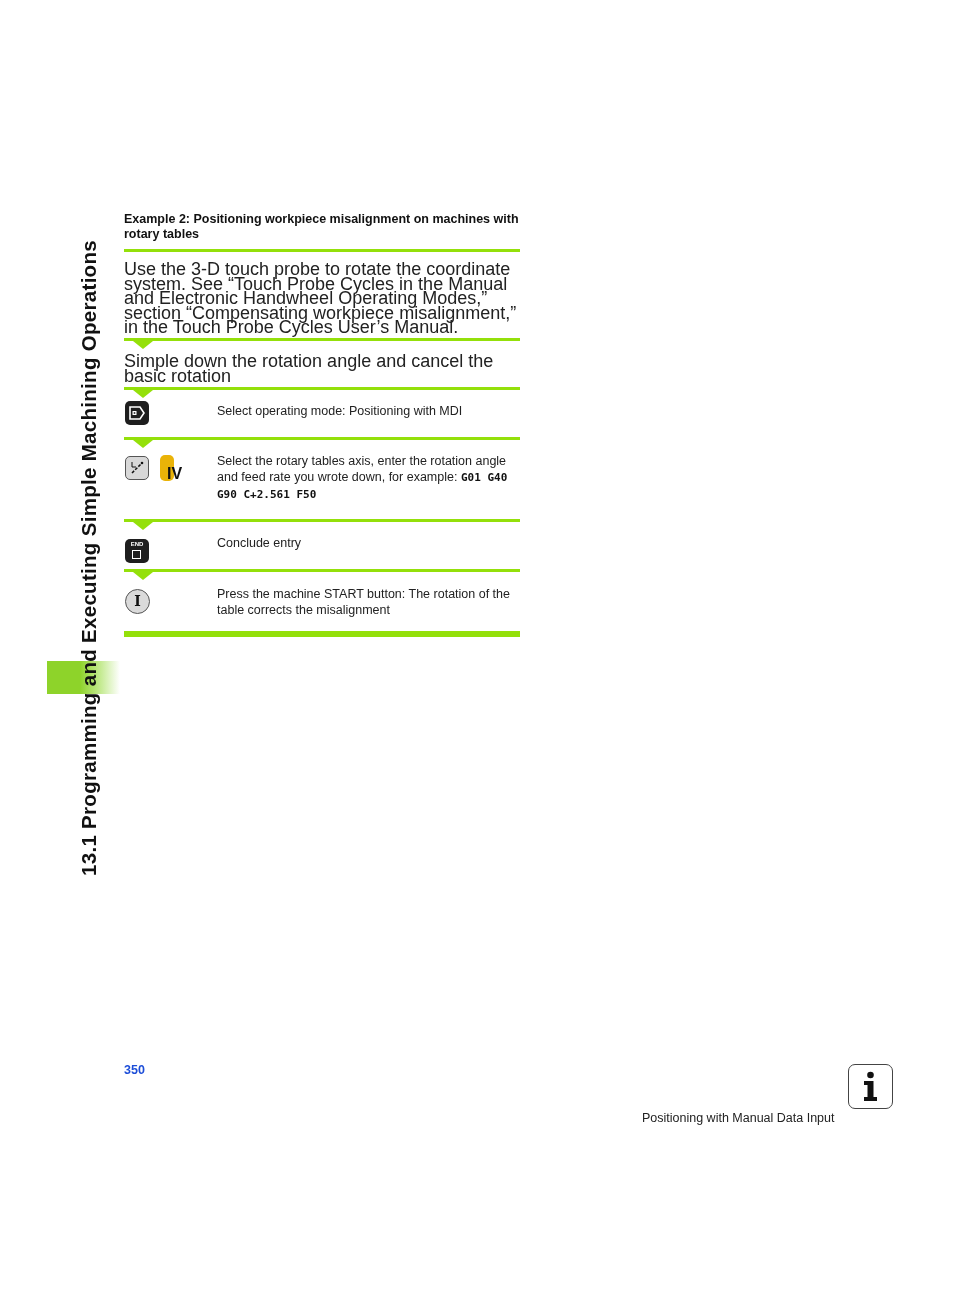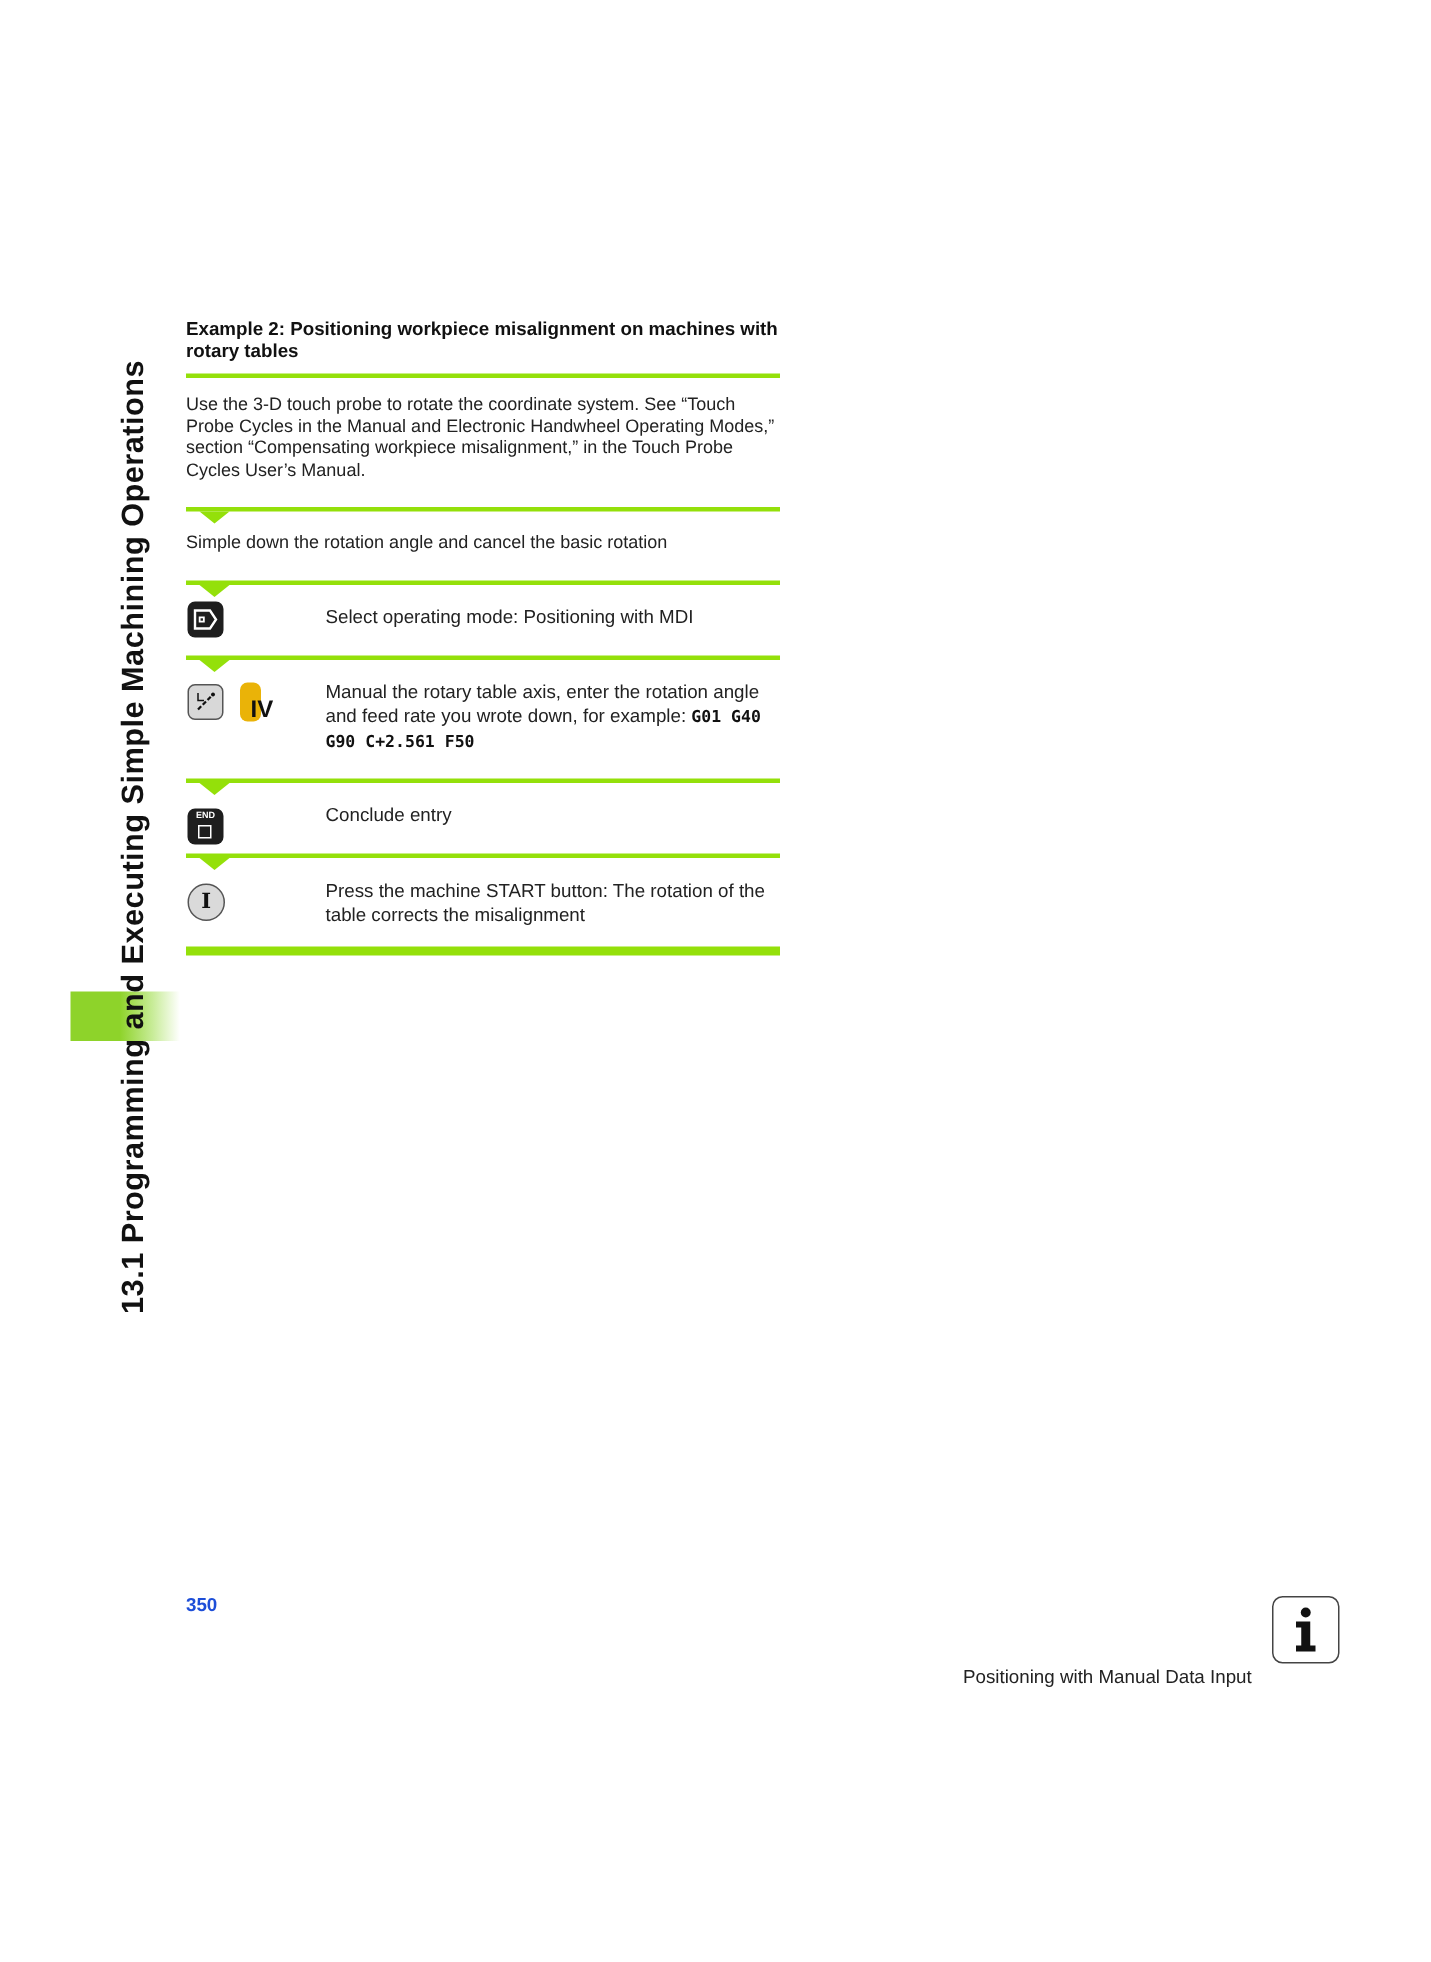--- a/index.html
+++ b/index.html
@@ -13,21 +13,21 @@
     .side-title { left:89px; top:558px; width:0; height:0; }
     .side-title span { position:absolute; left:0; top:0; white-space:nowrap;
       transform:translate(-50%,-50%) rotate(-90deg); transform-origin:center;
       font-size:20.5px; font-weight:bold; color:#111; letter-spacing:0.3px; }
 
     .heading { left:124px; top:212px; width:400px; font-size:12.5px; font-weight:bold; line-height:14.5px; color:#111; }
     .gline { left:124px; width:396px; height:3px; background:#94e00a; }
     .gbar { left:124px; width:396px; height:6px; background:#94e00a; }
     .tri { width:0; height:0; border-left:10px solid transparent; border-right:10px solid transparent;
            border-top:8px solid #94e00a; }
-    .para { left:124px; width:400px; font-size:12px; line-height:14.5px; color:#222; }
+    .para { left:124px; width:400px; font-size:18px; line-height:14.5px; color:#222; }
     .step-text { left:217px; width:305px; font-size:12.5px; line-height:16px; color:#222; }
     .code { font-family:"DejaVu Sans Mono", monospace; font-weight:bold; font-size:11px; color:#111; }
 
     .key-dark { width:24px; height:24px; background:#1e1e1e; border-radius:5px; }
     .key-light { width:24px; height:24px; background:#d8d8d8; border:1px solid #555; border-radius:5px; box-sizing:border-box; }
     .key-white { width:14px; height:26px; background:#fff; border:7px solid #eab308; border-radius:5px; box-sizing:border-box;
       font-weight:bold; font-size:16px; text-align:center; line-height:24px; color:#111; }
     .key-round { width:25px; height:25px; background:#dadada; border:1px solid #555; border-radius:50%; box-sizing:border-box;
       font-family:"DejaVu Serif", serif; font-weight:bold; font-size:14px; text-align:center; line-height:23px; color:#111; }
 
@@ -69,21 +69,21 @@
   <svg width="22" height="22" viewBox="0 0 22 22">
     <line x1="6" y1="16" x2="16" y2="6" stroke="#111" stroke-width="1.5" stroke-dasharray="3,1.5"></line>
     <circle cx="16" cy="6" r="1.3" fill="#111"></circle>
     <path d="M6 5 V10 H10" fill="none" stroke="#111" stroke-width="1"></path>
   </svg>
 </div>
 <div class="abs key-white" style="left:160px; top:455px;">
   <span>IV</span>
 </div>
 <div class="abs step-text" style="top:453px;">
-  <span>Manual the rotary table axis, enter the rotation angle and feed rate you wrote down, for example: </span><span class="code">G01 G40 G90 C+2.561 F50</span>
+  <span>Select the rotary tables axis, enter the rotation angle and feed rate you wrote down, for example: </span><span class="code">G01 G40 G90 C+2.561 F50</span>
 </div>
 
 <div class="abs gline" style="top:519px;"></div>
 <div class="abs tri" style="left:133px; top:522px;"></div>
 <div class="abs key-dark" style="left:125px; top:539px;">
   <div style="position:absolute; left:0; top:2px; width:24px; text-align:center; color:#fff; font-size:6px; font-weight:bold; line-height:7px;">END</div>
   <div style="position:absolute; left:7px; top:11px; width:9px; height:9px; border:1.2px solid #fff; box-sizing:border-box;"></div>
 </div>
 <div class="abs step-text" style="top:535px;">Conclude entry</div>
 

